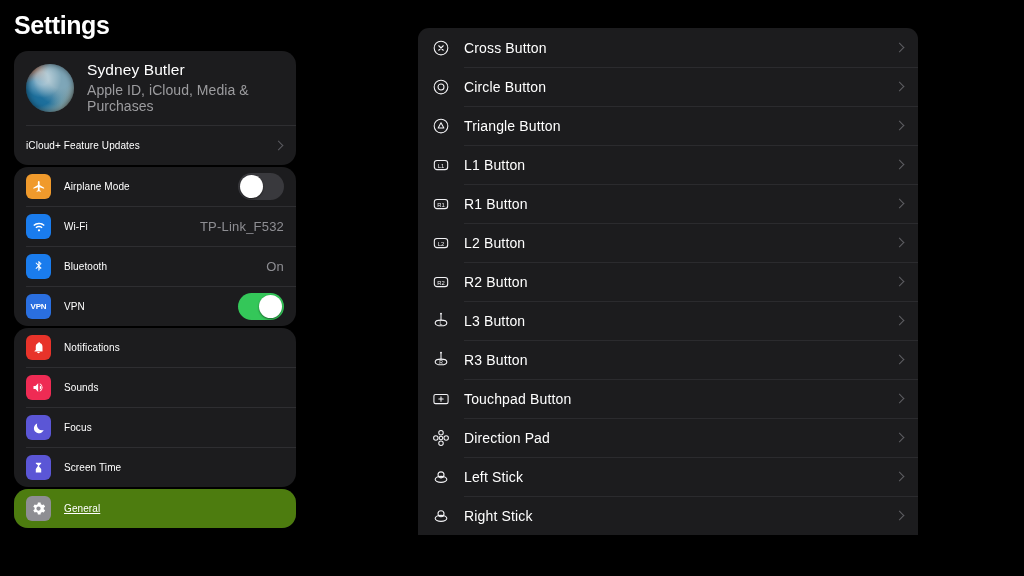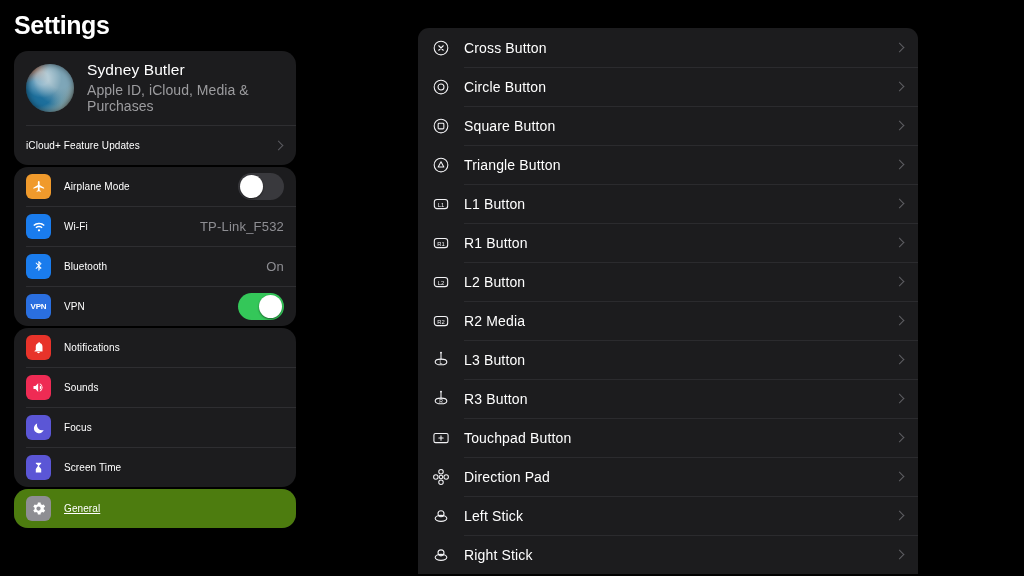--- a/index.html
+++ b/index.html
@@ -246,30 +246,20 @@
             <circle cx="12" cy="12" r="3.6"></circle>
           </svg>
         </div>
         <div class="dlabel">Circle Button</div>
         <div class="dchev"></div>
       </div>
       <div class="drow">
         <div class="dicon">
           <svg width="20" height="20" viewBox="0 0 24 24" fill="none" stroke="#f2f2f5" stroke-width="1.3" stroke-linecap="round" stroke-linejoin="round">
             <circle cx="12" cy="12" r="8.2"></circle>
-            <rect x="8.6" y="8.6" width="6.8" height="6.8" rx="1"></rect>
-          </svg>
-        </div>
-        <div class="dlabel">Square Button</div>
-        <div class="dchev"></div>
-      </div>
-      <div class="drow">
-        <div class="dicon">
-          <svg width="20" height="20" viewBox="0 0 24 24" fill="none" stroke="#f2f2f5" stroke-width="1.3" stroke-linecap="round" stroke-linejoin="round">
-            <circle cx="12" cy="12" r="8.2"></circle>
             <path d="M12 8.2l3.4 6.2H8.6z"></path>
           </svg>
         </div>
         <div class="dlabel">Triangle Button</div>
         <div class="dchev"></div>
       </div>
       <div class="drow">
         <div class="dicon">
           <svg width="20" height="20" viewBox="0 0 24 24" fill="none">
             <rect x="4" y="6.5" width="16" height="11" rx="3.2" stroke="#f2f2f5" stroke-width="1.3"></rect>
@@ -299,21 +289,21 @@
         <div class="dlabel">L2 Button</div>
         <div class="dchev"></div>
       </div>
       <div class="drow">
         <div class="dicon">
           <svg width="20" height="20" viewBox="0 0 24 24" fill="none">
             <rect x="4" y="6.5" width="16" height="11" rx="3.2" stroke="#f2f2f5" stroke-width="1.3"></rect>
             <text x="12" y="15.1" font-family="Liberation Sans,sans-serif" font-size="7" fill="#f2f2f5" text-anchor="middle">R2</text>
           </svg>
         </div>
-        <div class="dlabel">R2 Media</div>
+        <div class="dlabel">R2 Button</div>
         <div class="dchev"></div>
       </div>
       <div class="drow">
         <div class="dicon">
           <svg width="20" height="20" viewBox="0 0 24 24" fill="none" stroke="#f2f2f5" stroke-width="1.3">
             <ellipse cx="12" cy="14.3" rx="7" ry="3.4"></ellipse>
             <path d="M12 11V4.6" stroke-linecap="round"></path>
             <circle cx="12" cy="3.2" r="1.2" fill="#f2f2f5" stroke="none"></circle>
             <text x="12" y="16.4" font-family="Liberation Sans,sans-serif" font-size="6" fill="#f2f2f5" stroke="none" text-anchor="middle">L</text>
           </svg>

